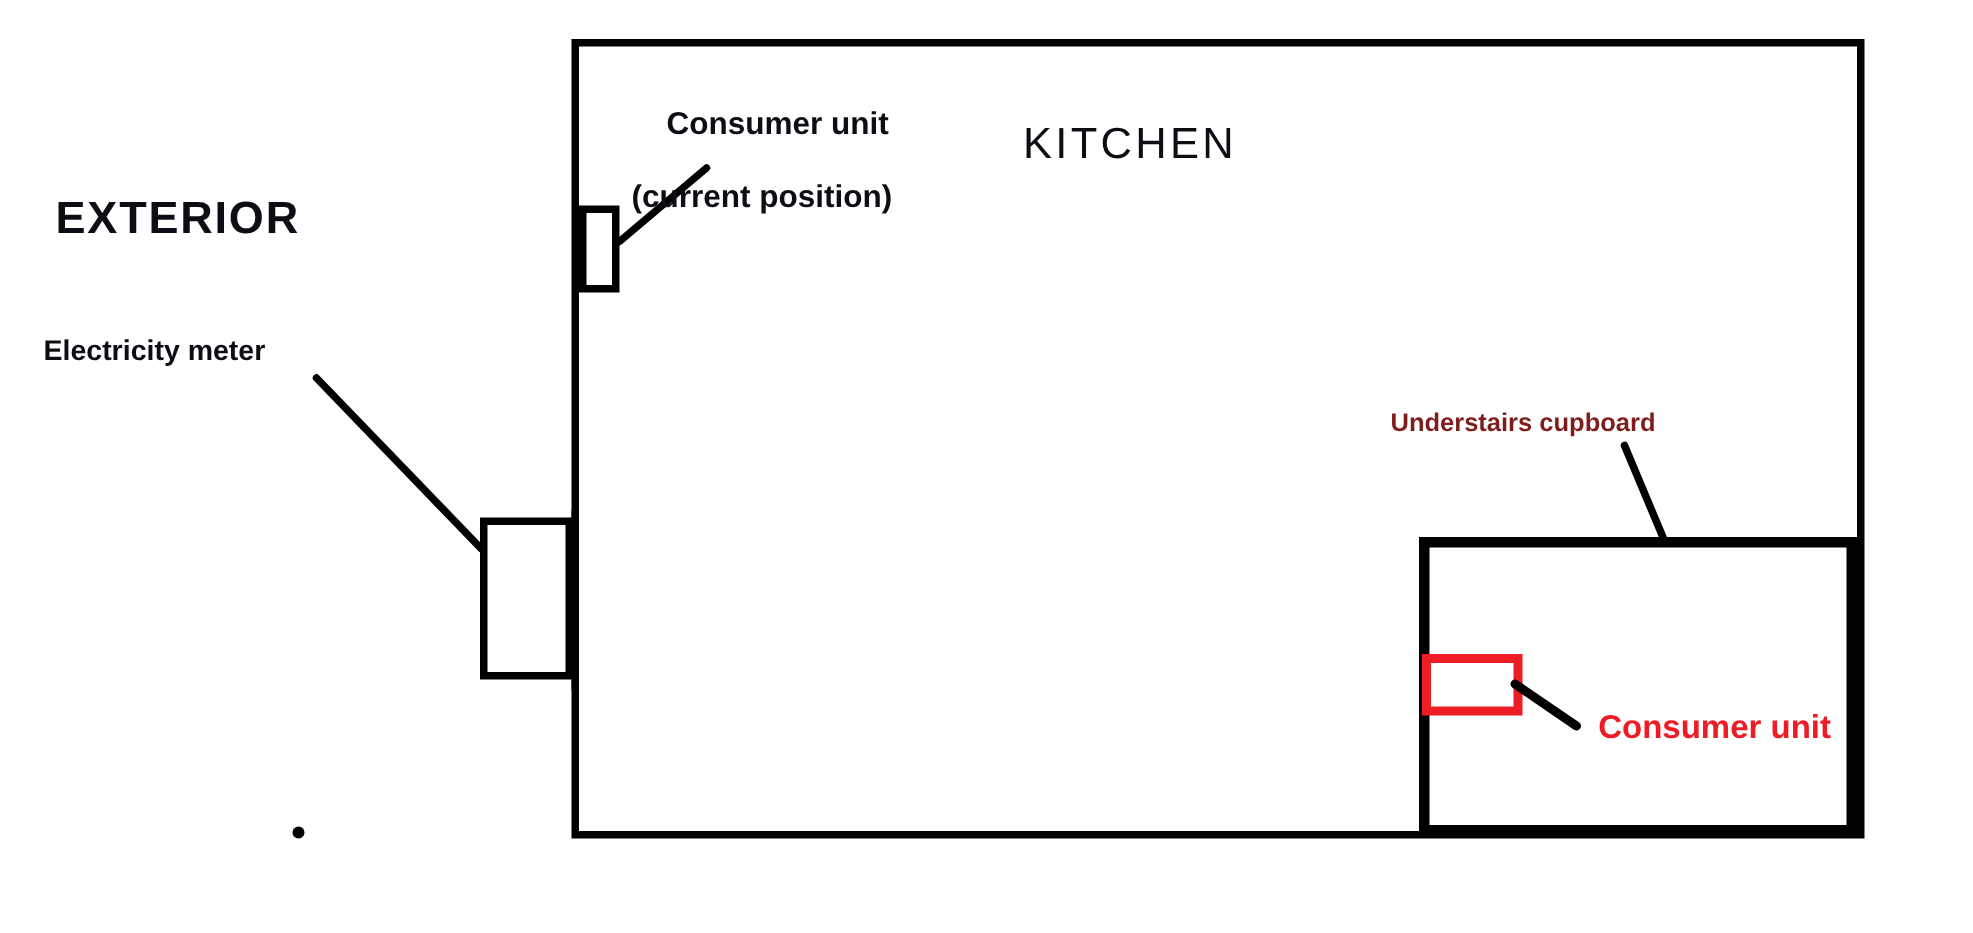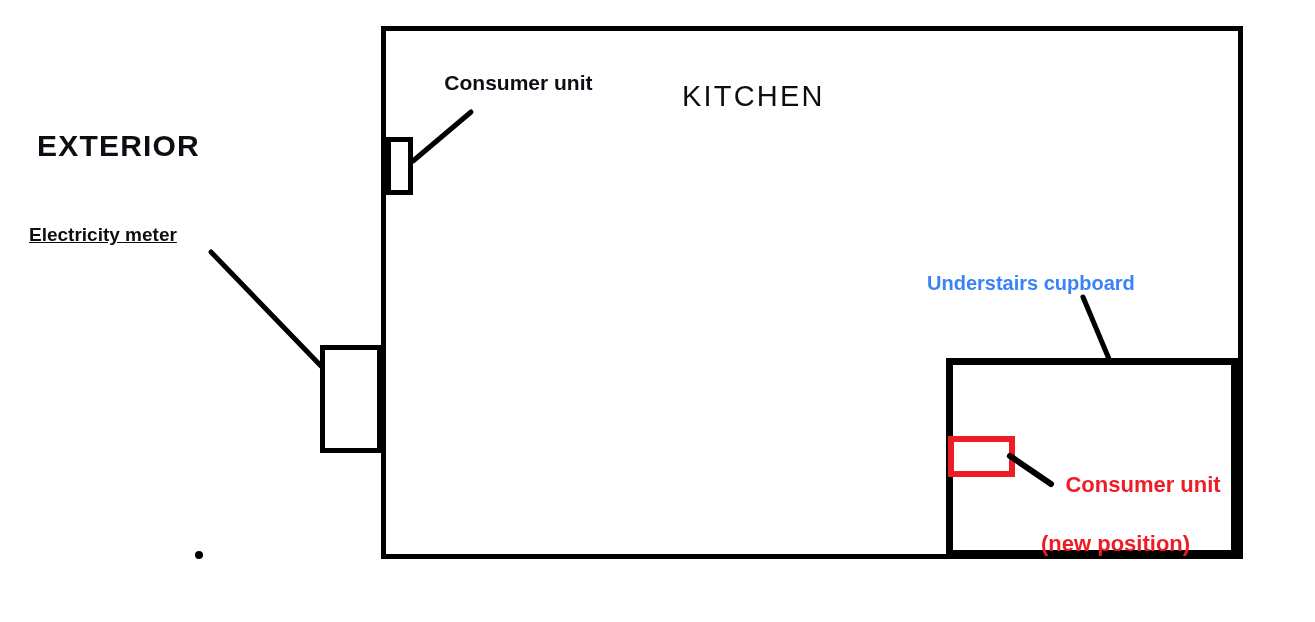--- a/index.html
+++ b/index.html
@@ -48,41 +48,40 @@
     letter-spacing: 2.2px;
     color: #0d0d14;
   }
   
   #label-electricity-meter {
     left: 29px;
     top: 224px;
     font-size: 19px;
     font-weight: bold;
     color: #0d0d14;
-    text-decoration: underline;
   }
   
   #label-consumer-current {
     left: 421px;
     top: 46px;
     font-size: 21px;
     font-weight: bold;
     color: #0d0d14;
     text-align: left;
   }
   #label-consumer-current .l2 {
     display: block;
   }
   
   #label-understairs {
     left: 927px;
     top: 272px;
-    font-size: 20px;
+    font-size: 17px;
     font-weight: bold;
-    color: #3b82f6;
+    color: #7f1d1d;
   }
   
   #label-consumer-new {
     left: 1041px;
     top: 446px;
     font-size: 22px;
     font-weight: bold;
     color: #ee1c25;
   }
   #label-consumer-new .l2 {
@@ -121,22 +120,22 @@
   </svg>
 
   <div class="lbl" id="label-exterior">EXTERIOR</div>
 
   <div class="lbl" id="label-kitchen">KITCHEN</div>
 
   <div class="lbl" id="label-electricity-meter">Electricity meter</div>
 
   <div class="lbl" id="label-consumer-current">
     <span class="l1">Consumer unit</span>
+    <span class="l2">(current position)</span>
   </div>
 
   <div class="lbl" id="label-understairs">Understairs cupboard</div>
 
   <div class="lbl" id="label-consumer-new">
     <span class="l1">Consumer unit</span>
-    <span class="l2">(new position)</span>
   </div>
 
 </div>
 
 </body></html>

